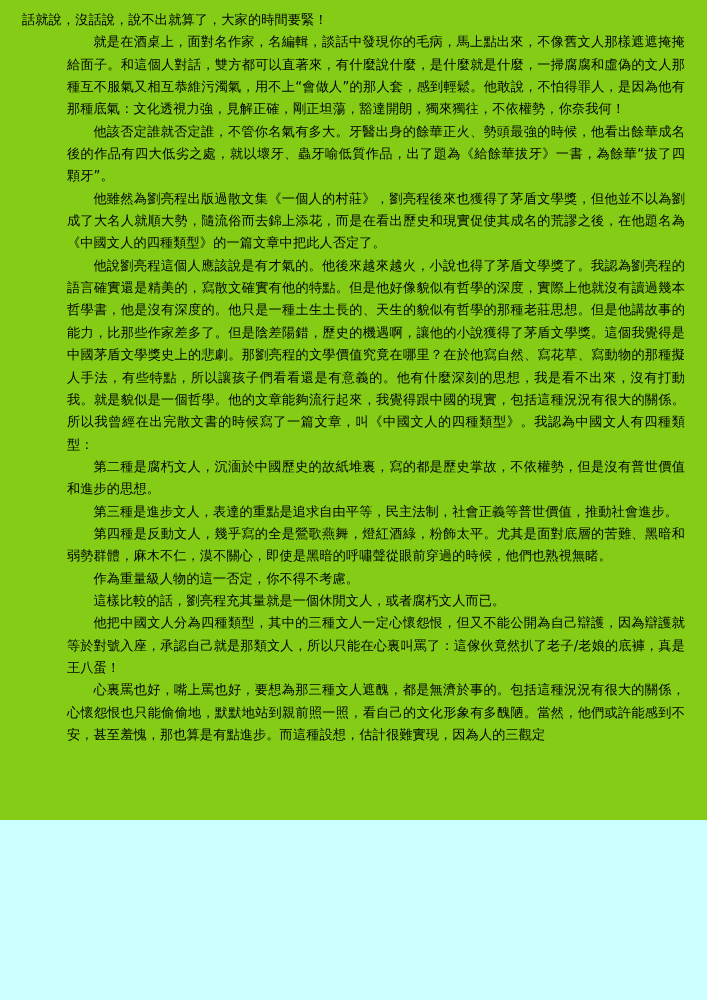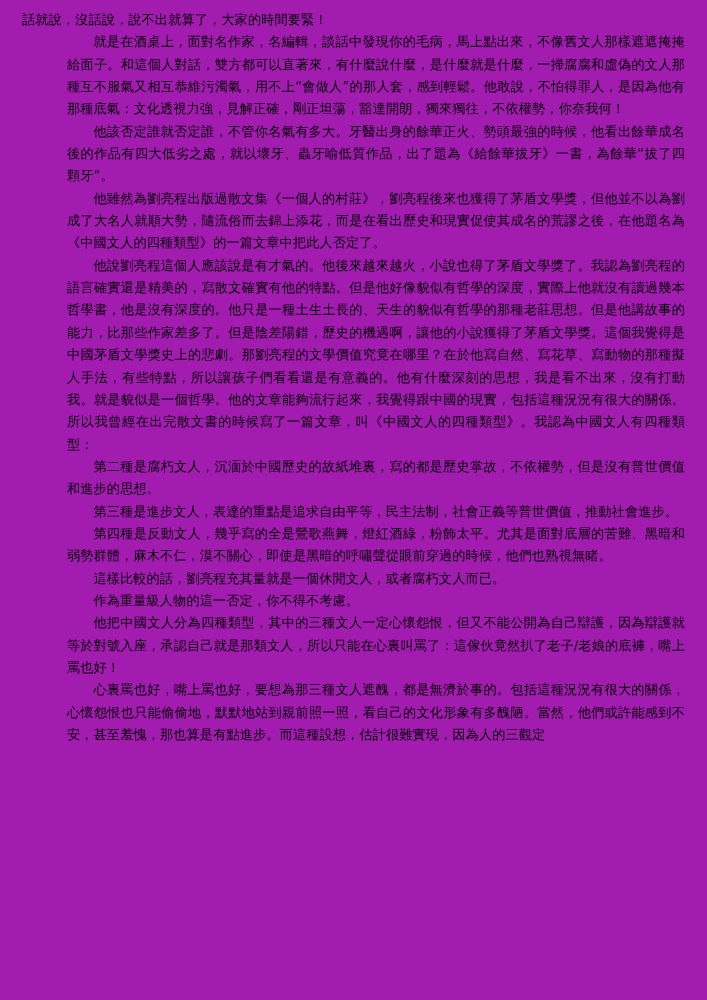--- a/index.html
+++ b/index.html
@@ -8,23 +8,23 @@
   }
   body {
     width: 707px;
     height: 1000px;
     background: #ccffff;
     font-family: "DejaVu Sans", "Liberation Sans", sans-serif;
   }
   .page {
     box-sizing: border-box;
     width: 707px;
-    height: 1000px;
+    height: 820px;
     padding: 9px 22px 8px 22px;
-    background: #a21caf;
+    background: #84cc16;
   }
   .para {
     margin: 0;
     color: #000000;
     font-size: 13.2px;
     line-height: 22.35px;
     text-align: justify;
     text-justify: inter-ideograph;
     letter-spacing: 0.1px;
   }
@@ -41,17 +41,17 @@
 
 <div class="page">
   <p class="para noindent">話就說，沒話說，說不出就算了，大家的時間要緊！</p>
   <p class="para indent">就是在酒桌上，面對名作家，名編輯，談話中發現你的毛病，馬上點出來，不像舊文人那樣遮遮掩掩給面子。和這個人對話，雙方都可以直著來，有什麼說什麼，是什麼就是什麼，一掃腐腐和虛偽的文人那種互不服氣又相互恭維污濁氣，用不上“會做人”的那人套，感到輕鬆。他敢說，不怕得罪人，是因為他有那種底氣：文化透視力強，見解正確，剛正坦蕩，豁達開朗，獨來獨往，不依權勢，你奈我何！</p>
   <p class="para indent">他該否定誰就否定誰，不管你名氣有多大。牙醫出身的餘華正火、勢頭最強的時候，他看出餘華成名後的作品有四大低劣之處，就以壞牙、蟲牙喻低質作品，出了題為《給餘華拔牙》一書，為餘華“拔了四顆牙”。</p>
   <p class="para indent">他雖然為劉亮程出版過散文集《一個人的村莊》，劉亮程後來也獲得了茅盾文學獎，但他並不以為劉成了大名人就順大勢，隨流俗而去錦上添花，而是在看出歷史和現實促使其成名的荒謬之後，在他題名為《中國文人的四種類型》的一篇文章中把此人否定了。</p>
   <p class="para indent">他說劉亮程這個人應該說是有才氣的。他後來越來越火，小說也得了茅盾文學獎了。我認為劉亮程的語言確實還是精美的，寫散文確實有他的特點。但是他好像貌似有哲學的深度，實際上他就沒有讀過幾本哲學書，他是沒有深度的。他只是一種土生土長的、天生的貌似有哲學的那種老莊思想。但是他講故事的能力，比那些作家差多了。但是陰差陽錯，歷史的機遇啊，讓他的小說獲得了茅盾文學獎。這個我覺得是中國茅盾文學獎史上的悲劇。那劉亮程的文學價值究竟在哪里？在於他寫自然、寫花草、寫動物的那種擬人手法，有些特點，所以讓孩子們看看還是有意義的。他有什麼深刻的思想，我是看不出來，沒有打動我。就是貌似是一個哲學。他的文章能夠流行起來，我覺得跟中國的現實，包括這種況況有很大的關係。所以我曾經在出完散文書的時候寫了一篇文章，叫《中國文人的四種類型》。我認為中國文人有四種類型：</p>
   <p class="para indent">第二種是腐朽文人，沉湎於中國歷史的故紙堆裏，寫的都是歷史掌故，不依權勢，但是沒有普世價值和進步的思想。</p>
   <p class="para indent">第三種是進步文人，表達的重點是追求自由平等，民主法制，社會正義等普世價值，推動社會進步。</p>
   <p class="para indent">第四種是反動文人，幾乎寫的全是鶯歌燕舞，燈紅酒綠，粉飾太平。尤其是面對底層的苦難、黑暗和弱勢群體，麻木不仁，漠不關心，即使是黑暗的呼嘯聲從眼前穿過的時候，他們也熟視無睹。</p>
+  <p class="para indent">作為重量級人物的這一否定，你不得不考慮。</p>
   <p class="para indent">這樣比較的話，劉亮程充其量就是一個休閒文人，或者腐朽文人而已。</p>
-  <p class="para indent">作為重量級人物的這一否定，你不得不考慮。</p>
-  <p class="para indent">他把中國文人分為四種類型，其中的三種文人一定心懷怨恨，但又不能公開為自己辯護，因為辯護就等於對號入座，承認自己就是那類文人，所以只能在心裏叫罵了：這傢伙竟然扒了老子/老娘的底褲，嘴上罵也好！</p>
+  <p class="para indent">他把中國文人分為四種類型，其中的三種文人一定心懷怨恨，但又不能公開為自己辯護，因為辯護就等於對號入座，承認自己就是那類文人，所以只能在心裏叫罵了：這傢伙竟然扒了老子/老娘的底褲，真是王八蛋！</p>
   <p class="para indent">心裏罵也好，嘴上罵也好，要想為那三種文人遮醜，都是無濟於事的。包括這種況況有很大的關係，心懷怨恨也只能偷偷地，默默地站到親前照一照，看自己的文化形象有多醜陋。當然，他們或許能感到不安，甚至羞愧，那也算是有點進步。而這種設想，估計很難實現，因為人的三觀定</p>
 </div>
 
 </body></html>

